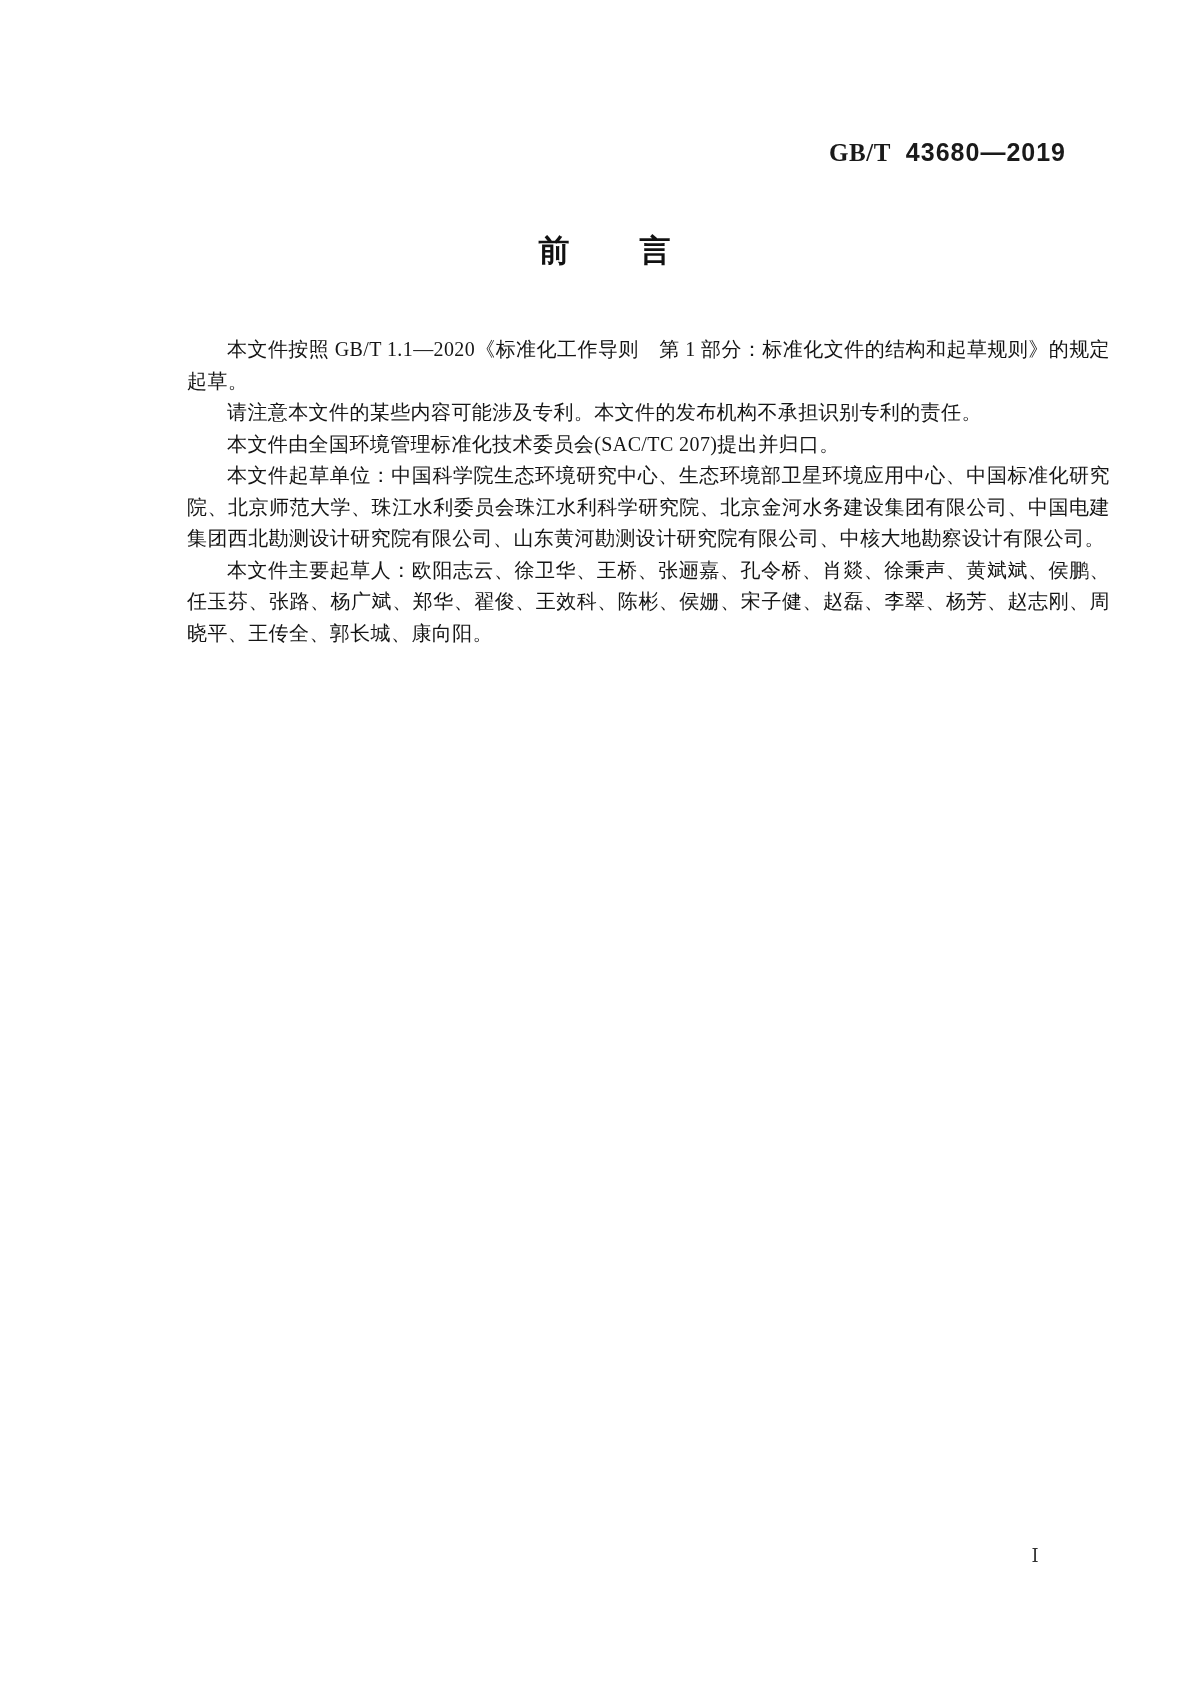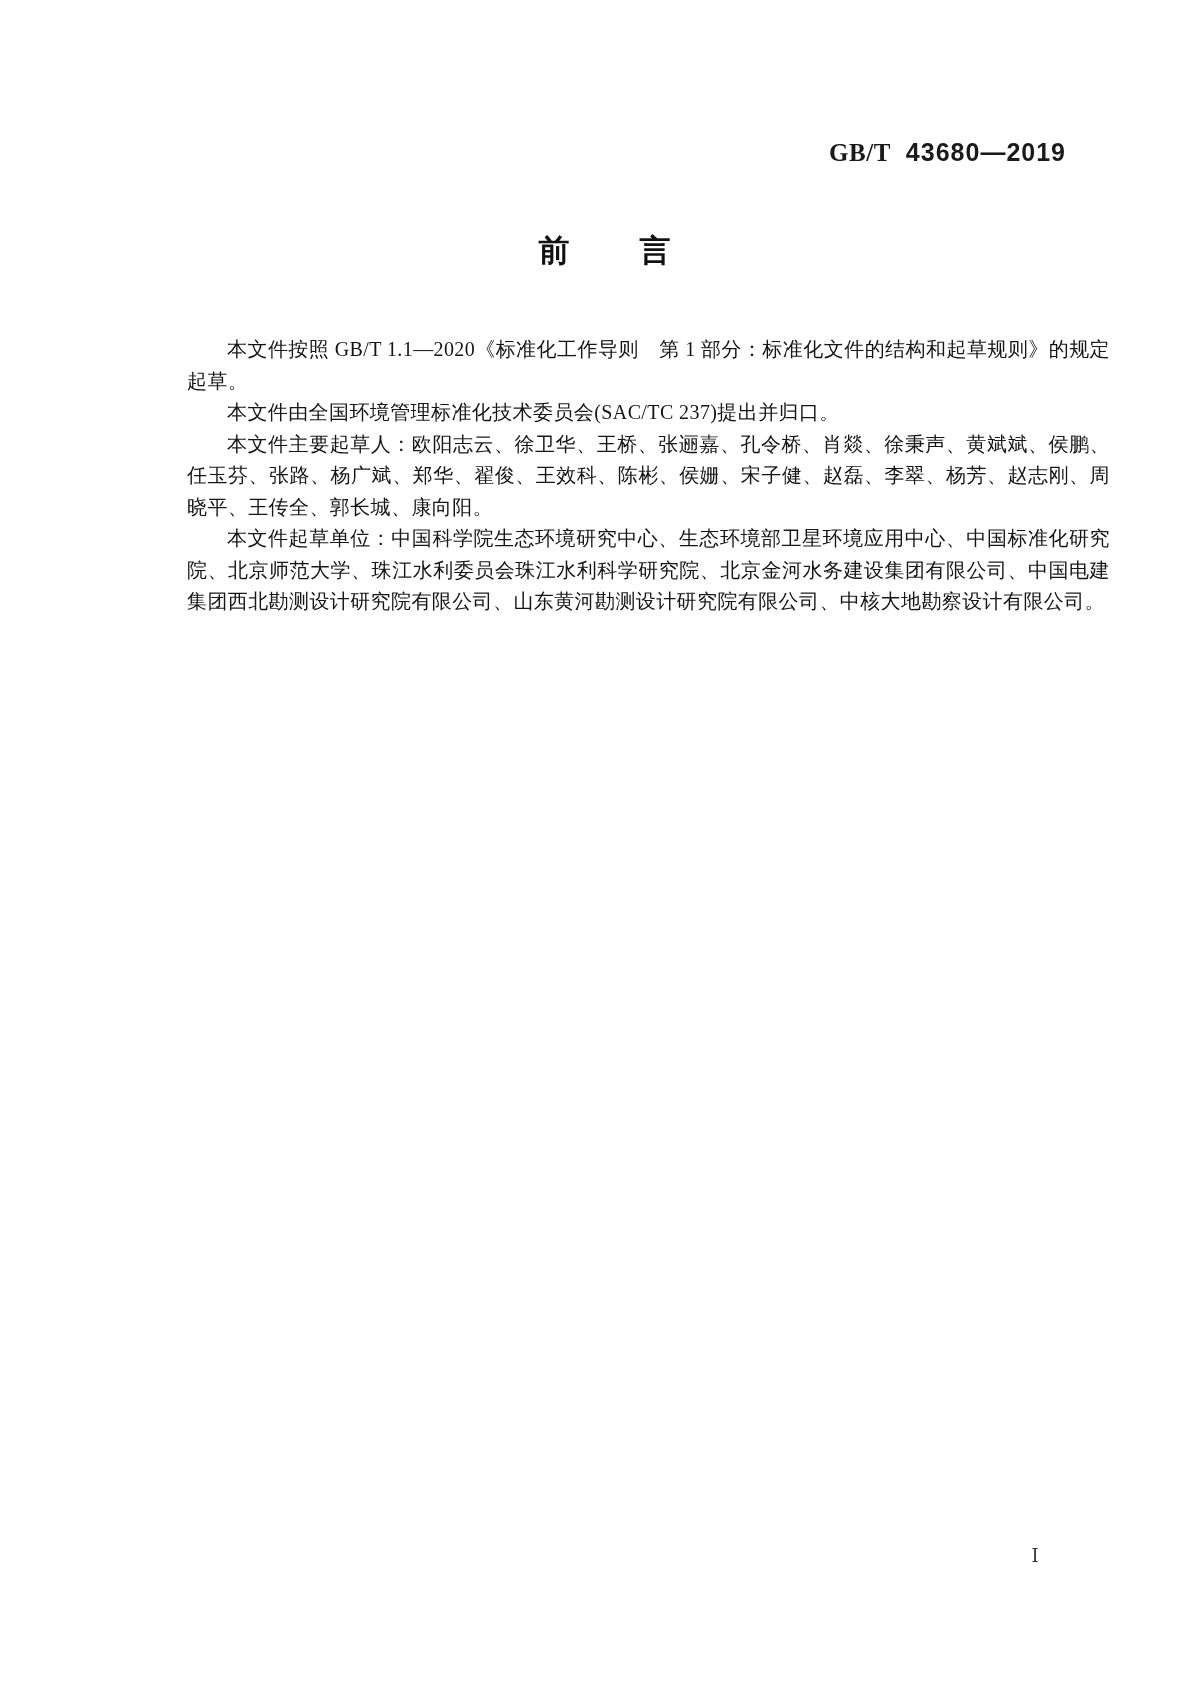--- a/index.html
+++ b/index.html
@@ -95,20 +95,21 @@
     </span>
   </div>
 
   <h1 class="title">
     <span>前</span>
     <span>言</span>
   </h1>
 
   <div class="body-text">
     <p>本文件按照 GB/T 1.1—2020《标准化工作导则　第 1 部分：标准化文件的结构和起草规则》的规定起草。</p>
-    <p>本文件由全国环境管理标准化技术委员会(SAC/TC 237)提出并归口。</p>
+    <p>请注意本文件的某些内容可能涉及专利。本文件的发布机构不承担识别专利的责任。</p>
+    <p>本文件由全国环境管理标准化技术委员会(SAC/TC 207)提出并归口。</p>
+    <p>本文件起草单位：中国科学院生态环境研究中心、生态环境部卫星环境应用中心、中国标准化研究院、北京师范大学、珠江水利委员会珠江水利科学研究院、北京金河水务建设集团有限公司、中国电建集团西北勘测设计研究院有限公司、山东黄河勘测设计研究院有限公司、中核大地勘察设计有限公司。</p>
     <p>本文件主要起草人：欧阳志云、徐卫华、王桥、张逦嘉、孔令桥、肖燚、徐秉声、黄斌斌、侯鹏、任玉芬、张路、杨广斌、郑华、翟俊、王效科、陈彬、侯姗、宋子健、赵磊、李翠、杨芳、赵志刚、周晓平、王传全、郭长城、康向阳。</p>
-    <p>本文件起草单位：中国科学院生态环境研究中心、生态环境部卫星环境应用中心、中国标准化研究院、北京师范大学、珠江水利委员会珠江水利科学研究院、北京金河水务建设集团有限公司、中国电建集团西北勘测设计研究院有限公司、山东黄河勘测设计研究院有限公司、中核大地勘察设计有限公司。</p>
   </div>
 
   <div class="page-number">Ⅰ</div>
 
 </div>
 
 </body></html>

